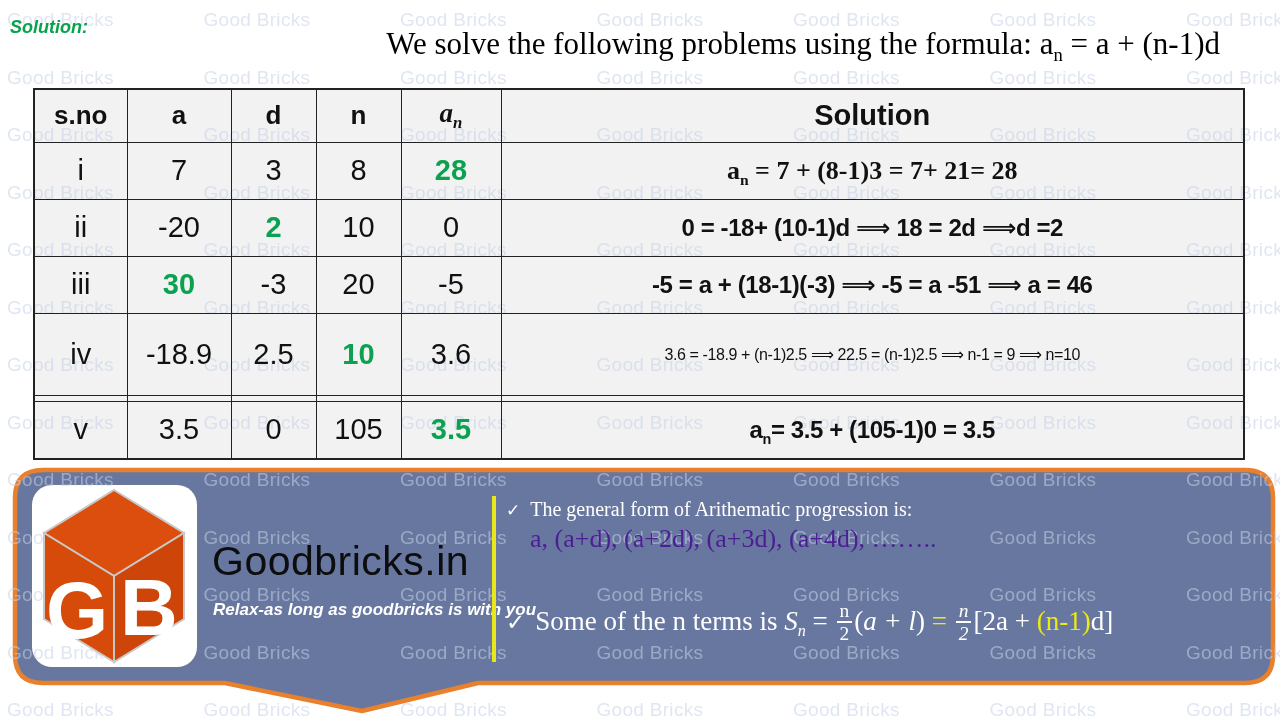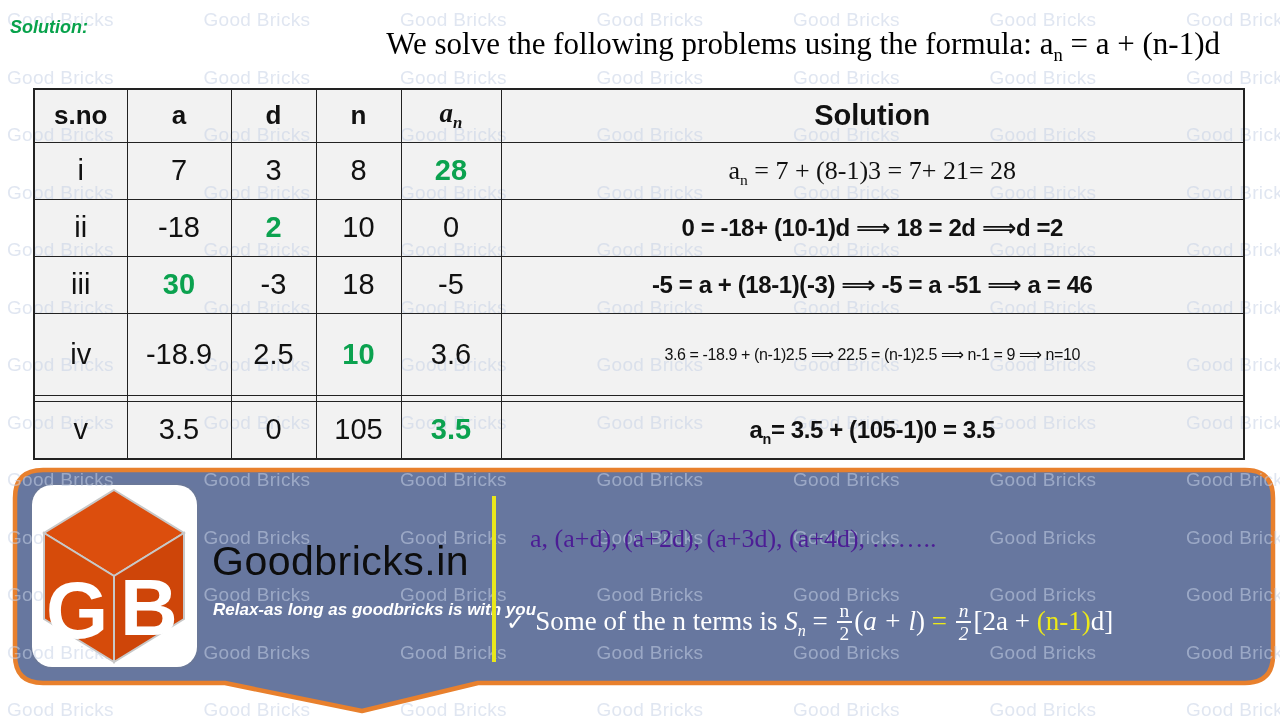--- a/index.html
+++ b/index.html
@@ -33,21 +33,21 @@
   table.ap{border:2.2px solid #222;}
   th{font-size:26px;font-weight:bold;font-family:"Liberation Sans",sans-serif;}
   th.h-sol{font-size:29px;}
   th.h-an{font-family:"Liberation Serif",serif;font-style:italic;font-size:27px;}
   th.h-an sub{font-size:0.62em;}
   td.val{font-size:29px;font-family:"Liberation Sans",sans-serif;}
   .green{color:#0ba24f;font-weight:bold;}
   td.sol{font-size:24px;font-weight:bold;letter-spacing:-0.4px;
     font-family:"Liberation Sans","DejaVu Sans",sans-serif;}
   td.sol sub{font-size:0.6em;line-height:0;}
-  tr.r0 td.sol{font-family:"Liberation Serif","DejaVu Sans",serif;font-weight:normal;font-size:26px;letter-spacing:0;}
+  tr.r0 td.sol{font-family:"Liberation Serif","DejaVu Sans",serif;font-weight:bold;font-size:26px;letter-spacing:0;}
   tr.r3 td.sol{font-size:16px;font-weight:normal;}
   tr.r4 td.sol{font-weight:bold;}
   tr.sp td{height:5px;}
 
   
   .logo-cube{position:absolute;left:32px;top:486px;width:165px;height:180px;z-index:3;}
   .brand{position:absolute;left:212px;top:538px;z-index:3;font-size:41px;color:#0d0d0d;
     font-family:"Liberation Sans",sans-serif;letter-spacing:0.5px;}
   .tagline{position:absolute;left:213px;top:600px;z-index:3;font-size:17px;font-weight:bold;
     font-style:italic;color:#fff;font-family:"Liberation Sans",sans-serif;}
@@ -197,31 +197,31 @@
       <tr class="r0" style="height:57px">
         <td class="val">i</td>
         <td class="val">7</td>
         <td class="val">3</td>
         <td class="val">8</td>
         <td class="val green">28</td>
         <td class="sol"><span>a</span><sub>n</sub><span> = 7 + (8-1)3 = 7+ 21= 28</span></td>
       </tr>
       <tr class="r1" style="height:57px">
         <td class="val">ii</td>
-        <td class="val">-18</td>
+        <td class="val">-20</td>
         <td class="val green">2</td>
         <td class="val">10</td>
         <td class="val">0</td>
         <td class="sol"><span>0 =  -18+ (10-1)d ⟹ 18 = 2d ⟹d =2</span></td>
       </tr>
       <tr class="r2" style="height:57px">
         <td class="val">iii</td>
         <td class="val green">30</td>
         <td class="val">-3</td>
-        <td class="val">18</td>
+        <td class="val">20</td>
         <td class="val">-5</td>
         <td class="sol"><span>-5 = a + (18-1)(-3) ⟹ -5 = a -51 ⟹ a = 46</span></td>
       </tr>
       <tr class="r3" style="height:82px">
         <td class="val">iv</td>
         <td class="val">-18.9</td>
         <td class="val">2.5</td>
         <td class="val green">10</td>
         <td class="val">3.6</td>
         <td class="sol"><span>3.6 = -18.9 + (n-1)2.5 ⟹ 22.5 = (n-1)2.5 ⟹ n-1 = 9 ⟹ n=10</span></td>
@@ -249,16 +249,17 @@
     <polygon points="82,4 152,47 82,90 12,47" fill="#dc4e0d" stroke="#c8c8c8" stroke-width="2"></polygon>
     <polygon points="12,47 82,90 82,176 12,133" fill="#d64b0a" stroke="#c8c8c8" stroke-width="2"></polygon>
     <polygon points="82,90 152,47 152,133 82,176" fill="#ce4509" stroke="#c8c8c8" stroke-width="2"></polygon>
     <text x="45" y="152" text-anchor="middle" font-family="Liberation Sans, sans-serif" font-size="80" font-weight="bold" fill="#ffffff">G</text>
     <text x="117" y="149" text-anchor="middle" font-family="Liberation Sans, sans-serif" font-size="80" font-weight="bold" fill="#ffffff">B</text>
   </svg>
   <div class="brand">Goodbricks.in</div>
   <div class="tagline">Relax-as long as goodbricks is with you</div>
   <div class="ysep"></div>
 
+  <div class="note" id="line1"><span class="check">✓</span><span>The general form of Arithematic progression is:</span></div>
   <div class="note" id="line2">a, (a+d), (a+2d), (a+3d), (a+4d), ……..</div>
   <div class="note" id="line4"><span class="check">✓</span><span><span>Some of the n terms is </span><span class="it">S</span><sub class="it">n</sub><span> = </span><span class="frac"><span class="fn">n</span><span class="fd">2</span></span><span>(</span><span class="it">a + l</span><span>) </span><span class="yellow">= </span><span class="frac it"><span class="fn">n</span><span class="fd">2</span></span><span>[2a + </span><span class="yellow">(n-1)</span><span>d]</span></span></div>
 
 </div>
 
 </body></html>

